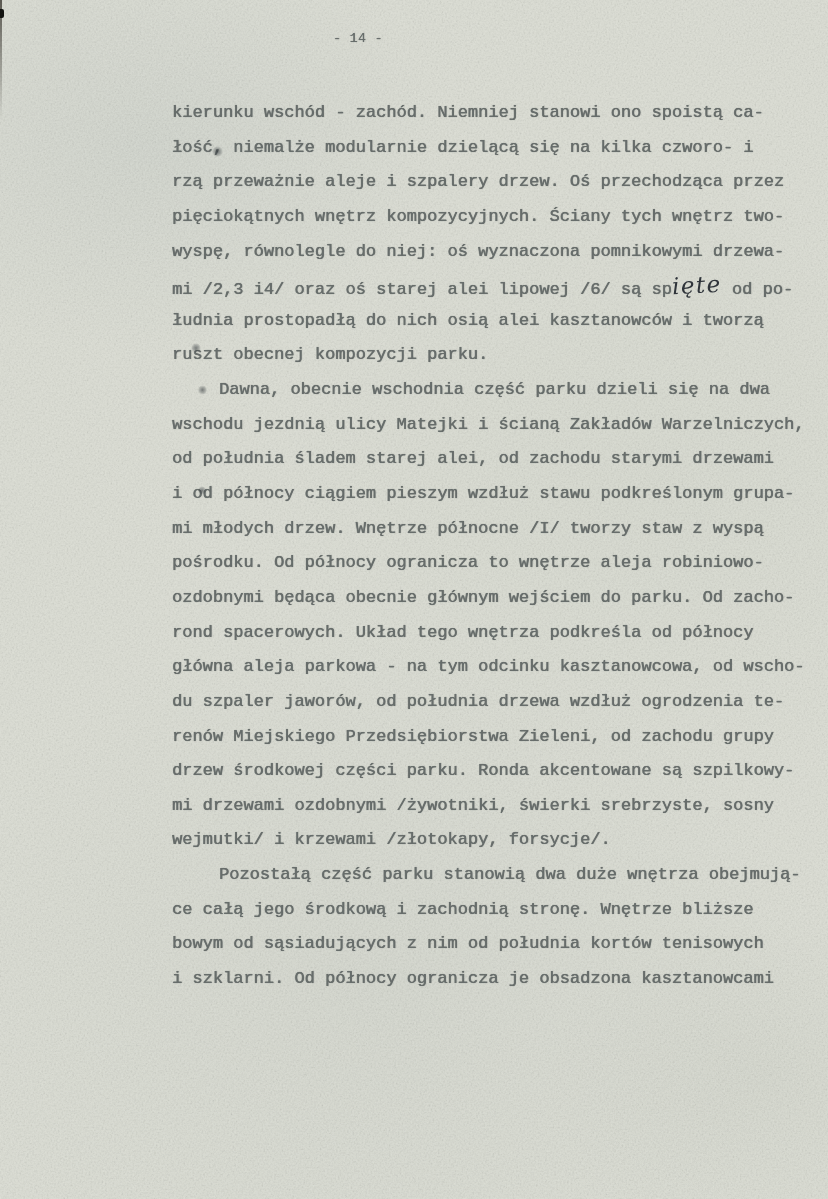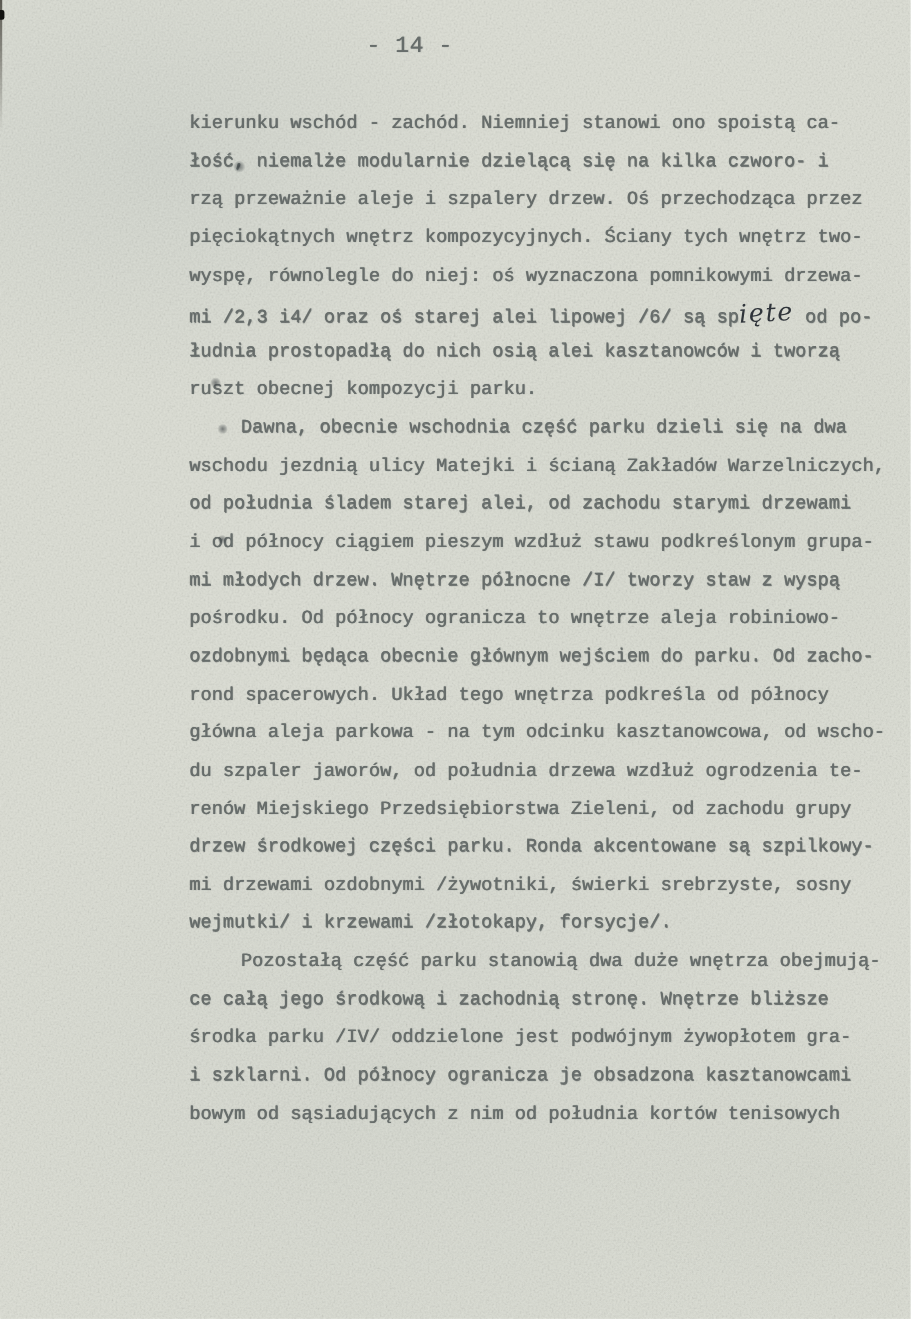--- a/index.html
+++ b/index.html
@@ -16,21 +16,21 @@
       radial-gradient(ellipse 420px 300px at 18% 12%, rgba(176,186,184,0.20), transparent 70%),
       radial-gradient(ellipse 520px 420px at 78% 40%, rgba(210,214,203,0.30), transparent 72%),
       radial-gradient(ellipse 640px 520px at 45% 82%, rgba(188,194,187,0.18), transparent 70%),
       radial-gradient(ellipse 300px 220px at 92% 90%, rgba(200,204,194,0.25), transparent 75%);
     overflow:hidden;
     font-family:"Liberation Mono","DejaVu Sans Mono",monospace;
   }
   .noise{position:absolute;inset:0;width:100%;height:100%;opacity:.28;mix-blend-mode:multiply;pointer-events:none;}
   .page-number{
     position:absolute;left:333px;top:31px;
-    font-size:21px;letter-spacing:0.5px;
+    font-size:13px;letter-spacing:0.5px;
     color:var(--ink);
     text-shadow:0.4px 0.4px 0.8px rgba(78,84,84,0.85);
     white-space:pre;
   }
   .text-block{position:absolute;left:172px;top:96px;width:652px;}
   .tline{
     height:34.65px;line-height:34.65px;
     font-size:17px;white-space:pre;
     color:var(--ink);
     text-shadow:0.4px 0.4px 0.8px rgba(78,84,84,0.85), -0.3px 0 0.6px rgba(78,84,84,0.35);
@@ -103,23 +103,22 @@
         <div class="tline"><span>główna aleja parkowa - na tym odcinku kasztanowcowa, od wscho-</span></div>
         <div class="tline"><span>du szpaler jaworów, od południa drzewa wzdłuż ogrodzenia te-</span></div>
         <div class="tline"><span>renów Miejskiego Przedsiębiorstwa Zieleni, od zachodu grupy</span></div>
         <div class="tline"><span>drzew środkowej części parku. Ronda akcentowane są szpilkowy-</span></div>
         <div class="tline"><span>mi drzewami ozdobnymi /żywotniki, świerki srebrzyste, sosny</span></div>
         <div class="tline"><span>wejmutki/ i krzewami /złotokapy, forsycje/.</span></div>
       </div>
       <div class="para indent">
         <div class="tline"><span>Pozostałą część parku stanowią dwa duże wnętrza obejmują-</span></div>
         <div class="tline"><span>ce całą jego środkową i zachodnią stronę. Wnętrze bliższe</span></div>
-        <div class="tline"><span>środka parku /IV/ oddzielone jest podwójnym żywopłotem gra-</span></div>
+        <div class="tline"><span>bowym od sąsiadujących z nim od południa kortów tenisowych</span></div>
         <div class="tline"><span>i szklarni. Od północy ogranicza je obsadzona kasztanowcami</span></div>
-        <div class="tline"><span>bowym od sąsiadujących z nim od południa kortów tenisowych</span></div>
       </div>
     </div>
 
   <div class="blot" style="left:212px;top:146px;width:11px;height:11px;"></div>
   <div class="blot" style="left:191px;top:343px;width:10px;height:10px;"></div>
   <div class="blot" style="left:198px;top:385px;width:9px;height:10px;"></div>
   <div class="blot" style="left:198px;top:486px;width:8px;height:9px;"></div>
 
 </div>
 

